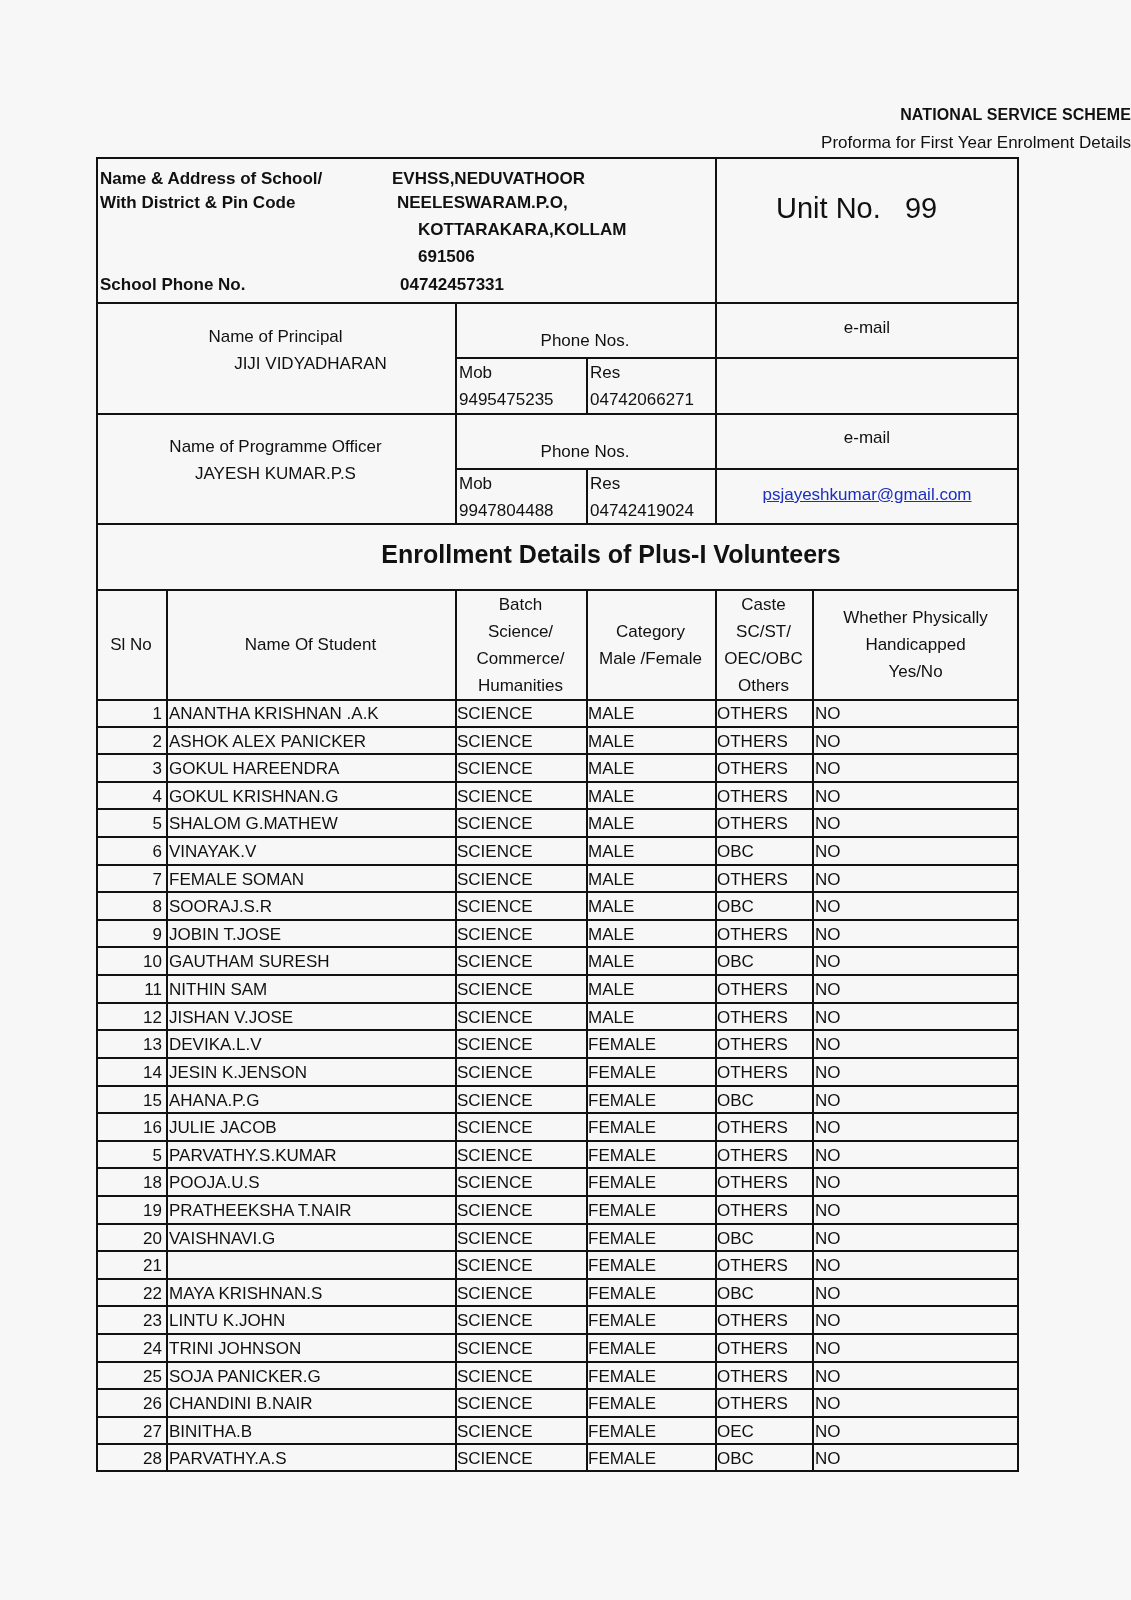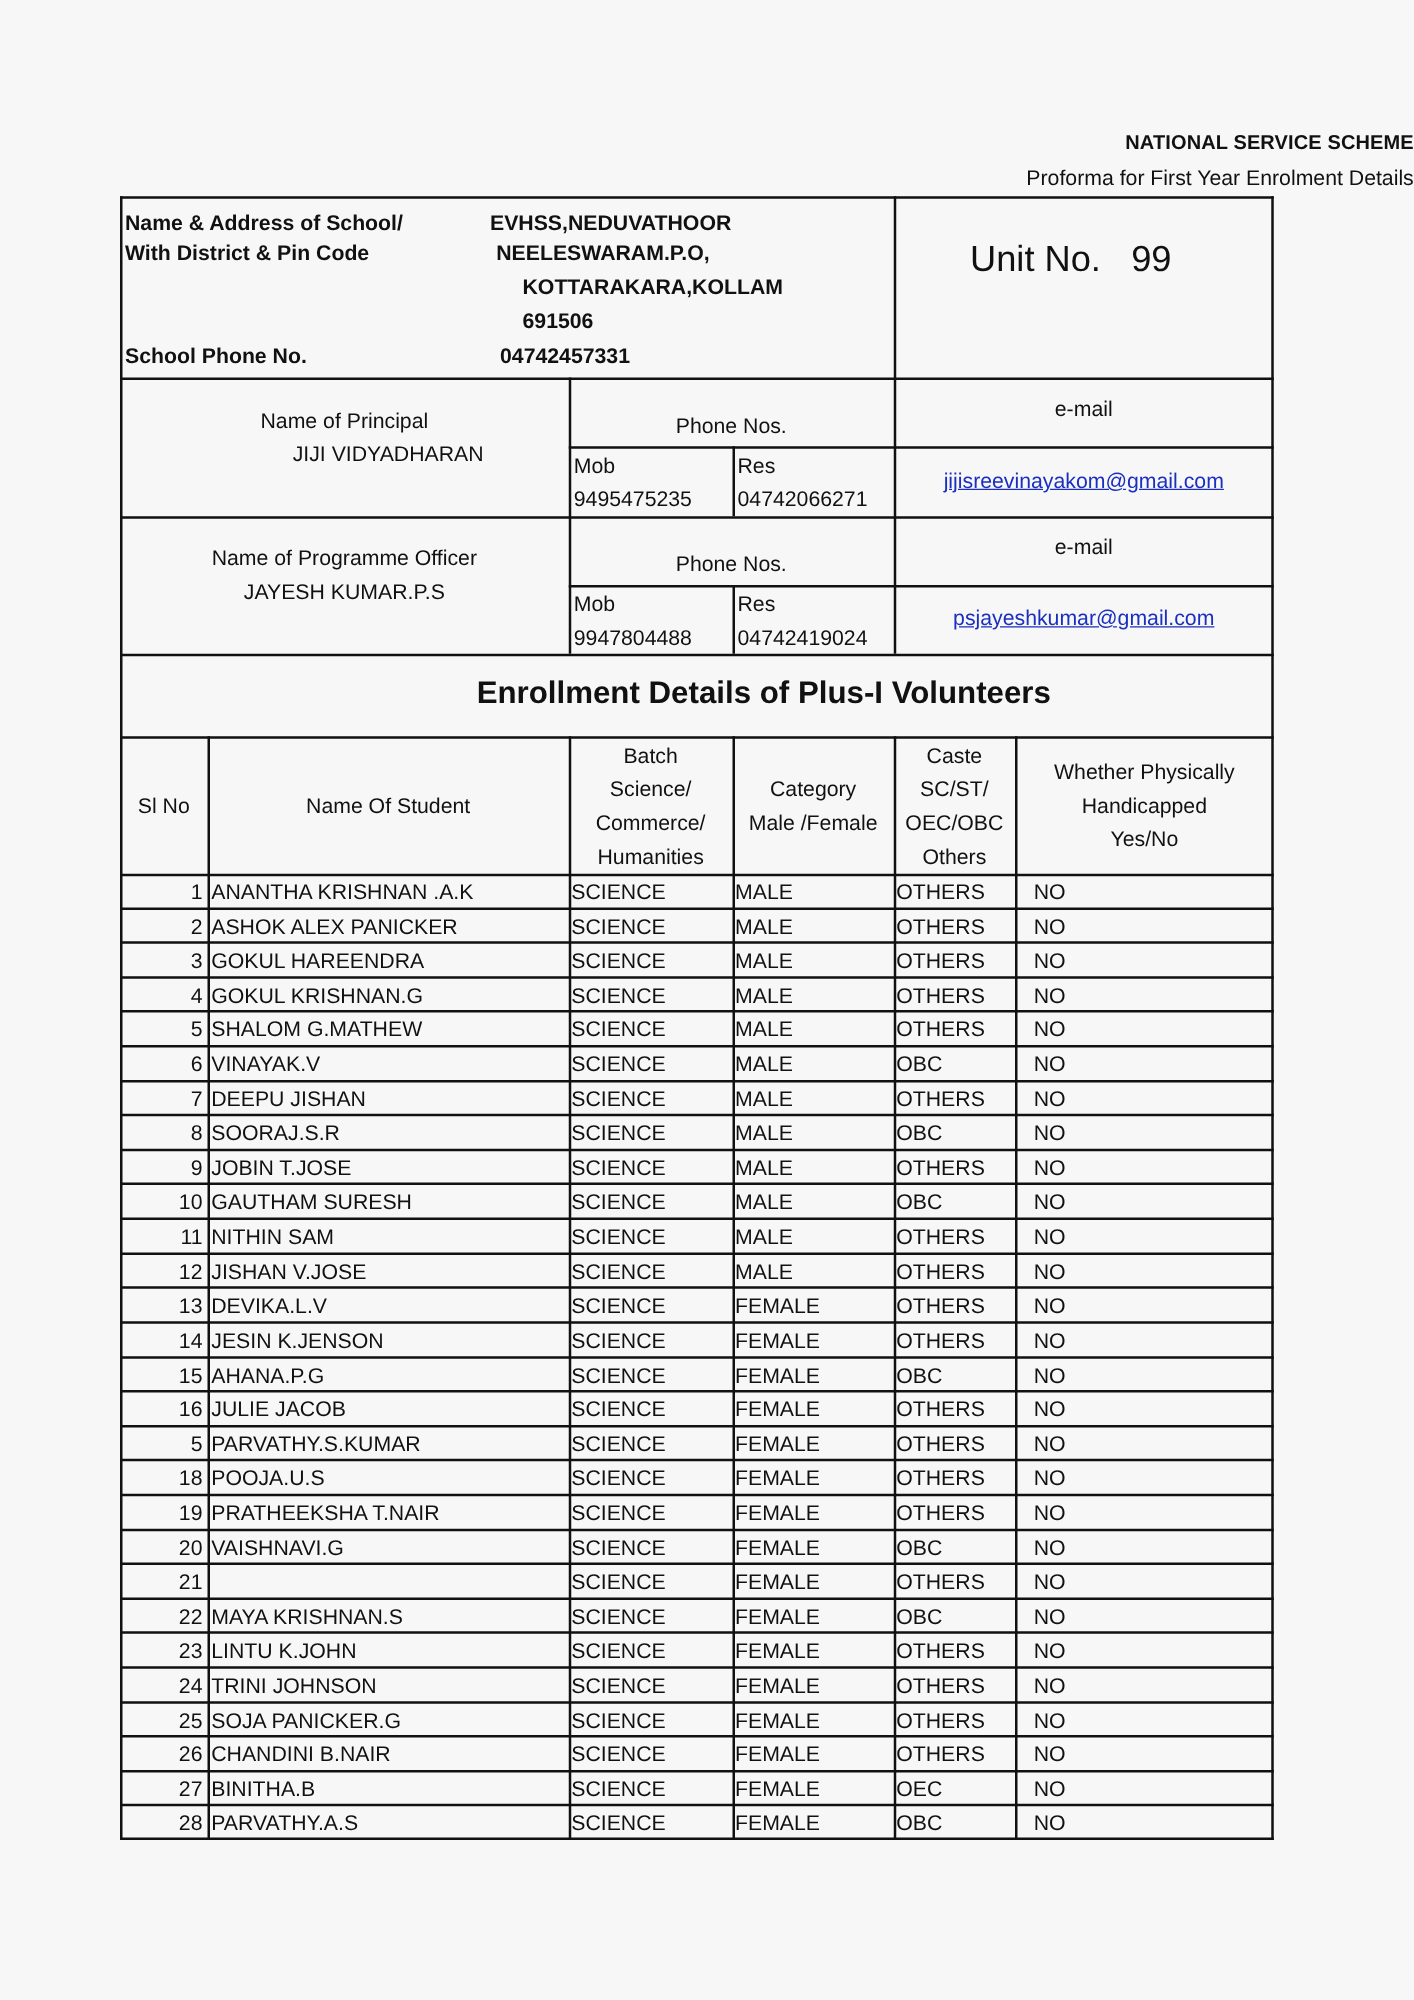--- a/index.html
+++ b/index.html
@@ -21,21 +21,21 @@
   .center { text-align: center; }
   .link { color: #1a2fbf; text-decoration: underline; }
 
   .row { position: absolute; left: 0; width: 923px; height: 27.6px; }
   .row .c { position: absolute; top: 0; height: 27.6px; line-height: 30px; font-size: 17px; white-space: nowrap; overflow: hidden; }
   .c-sl { left: 0; width: 66px; text-align: right; }
   .c-name { left: 73px; width: 285px; }
   .c-batch { left: 361px; width: 128px; }
   .c-cat { left: 492px; width: 125px; }
   .c-caste { left: 621px; width: 95px; }
-  .c-ph { left: 719px; width: 200px; padding-left: 12px; }
+  .c-ph { left: 719px; width: 200px; }
 </style>
 </head>
 <body>
 
 <div class="abs title" id="t1">NATIONAL SERVICE SCHEME</div>
 <div class="abs title" id="t2">Proforma for First Year Enrolment Details</div>
 
 <div class="sheet">
 
   <div class="line-h" style="left:0;top:0;width:923px;"></div>
@@ -77,21 +77,20 @@
   </div>
 
   <div class="cell center" style="left:0;width:359px;top:166px;">Name of Principal</div>
   <div class="cell center" style="left:0;width:429px;top:193px;">JIJI VIDYADHARAN</div>
   <div class="cell center" style="left:359px;width:260px;top:170px;">Phone Nos.</div>
   <div class="cell" style="left:363px;top:202px;">Mob</div>
   <div class="cell" style="left:363px;top:229px;">9495475235</div>
   <div class="cell" style="left:494px;top:202px;">Res</div>
   <div class="cell" style="left:494px;top:229px;">04742066271</div>
   <div class="cell center" style="left:619px;width:304px;top:157px;">e-mail</div>
-  <div class="cell center link" style="left:619px;width:304px;top:214px;">jijisreevinayakom@gmail.com</div>
 
   <div class="cell center" style="left:0;width:359px;top:276px;">Name of Programme Officer</div>
   <div class="cell center" style="left:0;width:359px;top:303px;">JAYESH KUMAR.P.S</div>
   <div class="cell center" style="left:359px;width:260px;top:281px;">Phone Nos.</div>
   <div class="cell" style="left:363px;top:313px;">Mob</div>
   <div class="cell" style="left:363px;top:340px;">9947804488</div>
   <div class="cell" style="left:494px;top:313px;">Res</div>
   <div class="cell" style="left:494px;top:340px;">04742419024</div>
   <div class="cell center" style="left:619px;width:304px;top:267px;">e-mail</div>
   <div class="cell center link" style="left:619px;width:304px;top:324px;">psjayeshkumar@gmail.com</div>
@@ -171,21 +170,21 @@
         <div class="c c-sl">6</div>
         <div class="c c-name">VINAYAK.V</div>
         <div class="c c-batch">SCIENCE</div>
         <div class="c c-cat">MALE</div>
         <div class="c c-caste">OBC</div>
         <div class="c c-ph">NO</div>
         <div class="line-h" style="left: 0px; top: -1px; width: 923px;"></div>
       </div>
       <div class="row" style="top: 165.643px; height: 27.6071px;">
         <div class="c c-sl">7</div>
-        <div class="c c-name">DEEPU JISHAN</div>
+        <div class="c c-name">FEMALE SOMAN</div>
         <div class="c c-batch">SCIENCE</div>
         <div class="c c-cat">MALE</div>
         <div class="c c-caste">OTHERS</div>
         <div class="c c-ph">NO</div>
         <div class="line-h" style="left: 0px; top: -1px; width: 923px;"></div>
       </div>
       <div class="row" style="top: 193.25px; height: 27.6071px;">
         <div class="c c-sl">8</div>
         <div class="c c-name">SOORAJ.S.R</div>
         <div class="c c-batch">SCIENCE</div>

